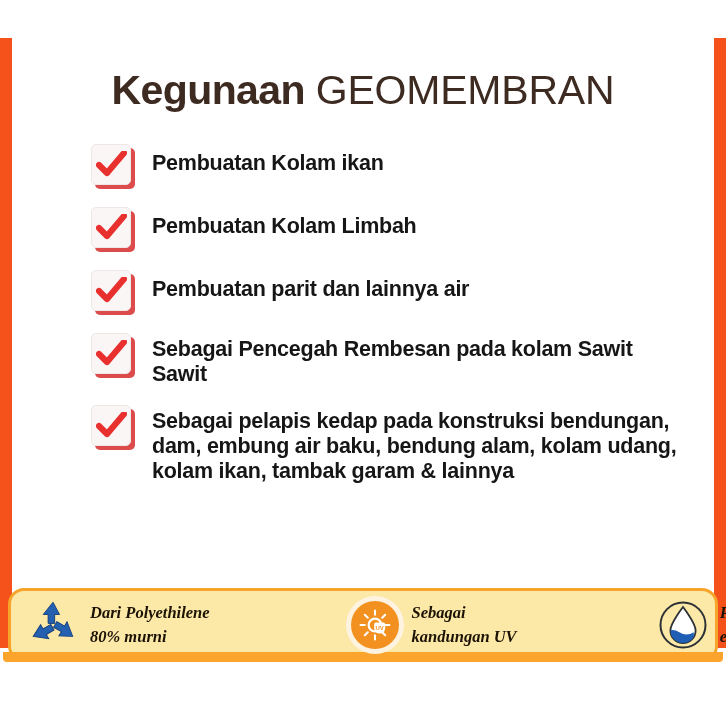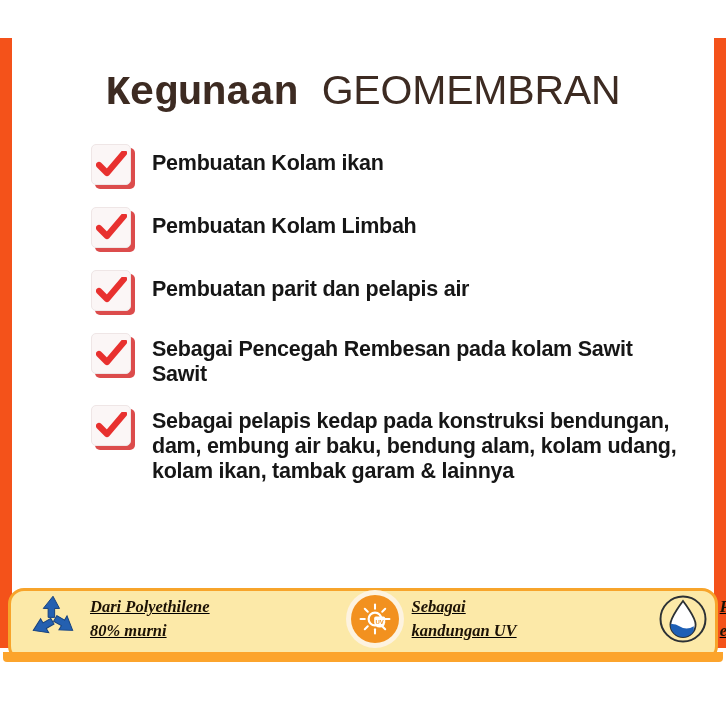--- a/index.html
+++ b/index.html
@@ -46,21 +46,21 @@
     left: 0;
     top: 29px;
     width: 702px;
     text-align: center;
     font-size: 41px;
     font-weight: 700;
     letter-spacing: -0.6px;
     color: #3d2b22;
     white-space: nowrap;
   }
-  .title .thin  { font-weight: 700; font-family: Liberation Mono, monospace; }
+  .title .thin  { font-weight: 700; }
   .title .heavy { font-weight: 400; letter-spacing: -0.2px; }
 
   
   .list {
     position: absolute;
     left: 32px;
     top: 105px;
     width: 660px;
   }
   .row {
@@ -122,22 +122,21 @@
   .banner {
     position: absolute;
     left: 8px;
     top: 588px;
     width: 710px;
     height: 74px;
     background: #fce9a8;
     border: 3px solid #f7a42b;
     border-radius: 16px;
     display: flex;
-    align-items: flex-start;
-    text-decoration: underline;
+    align-items: center;
   }
   .banner::after {
     content: "";
     position: absolute;
     left: -8px;
     right: -8px;
     bottom: -3px;
     height: 10px;
     background: #fca42c;
     border-radius: 0 0 4px 4px;
@@ -217,21 +216,21 @@
       </div>
 
       <div class="row">
         <div class="cbox">
           <div class="shadow"></div>
             <div class="face"></div>
           <svg viewBox="0 0 31 27">
               <path d="M3 14 L11 22 L28 2" fill="none" stroke="#e8312f" stroke-width="6.2" stroke-linecap="round" stroke-linejoin="round"></path>
             </svg>
         </div>
-        <div class="row-text">Pembuatan parit dan pelapis air</div>
+        <div class="row-text">Pembuatan parit dan lainnya air</div>
       </div>
 
       <div class="row tall">
         <div class="cbox">
           <div class="shadow"></div>
             <div class="face"></div>
           <svg viewBox="0 0 31 27">
               <path d="M3 14 L11 22 L28 2" fill="none" stroke="#e8312f" stroke-width="6.2" stroke-linecap="round" stroke-linejoin="round"></path>
             </svg>
         </div>

